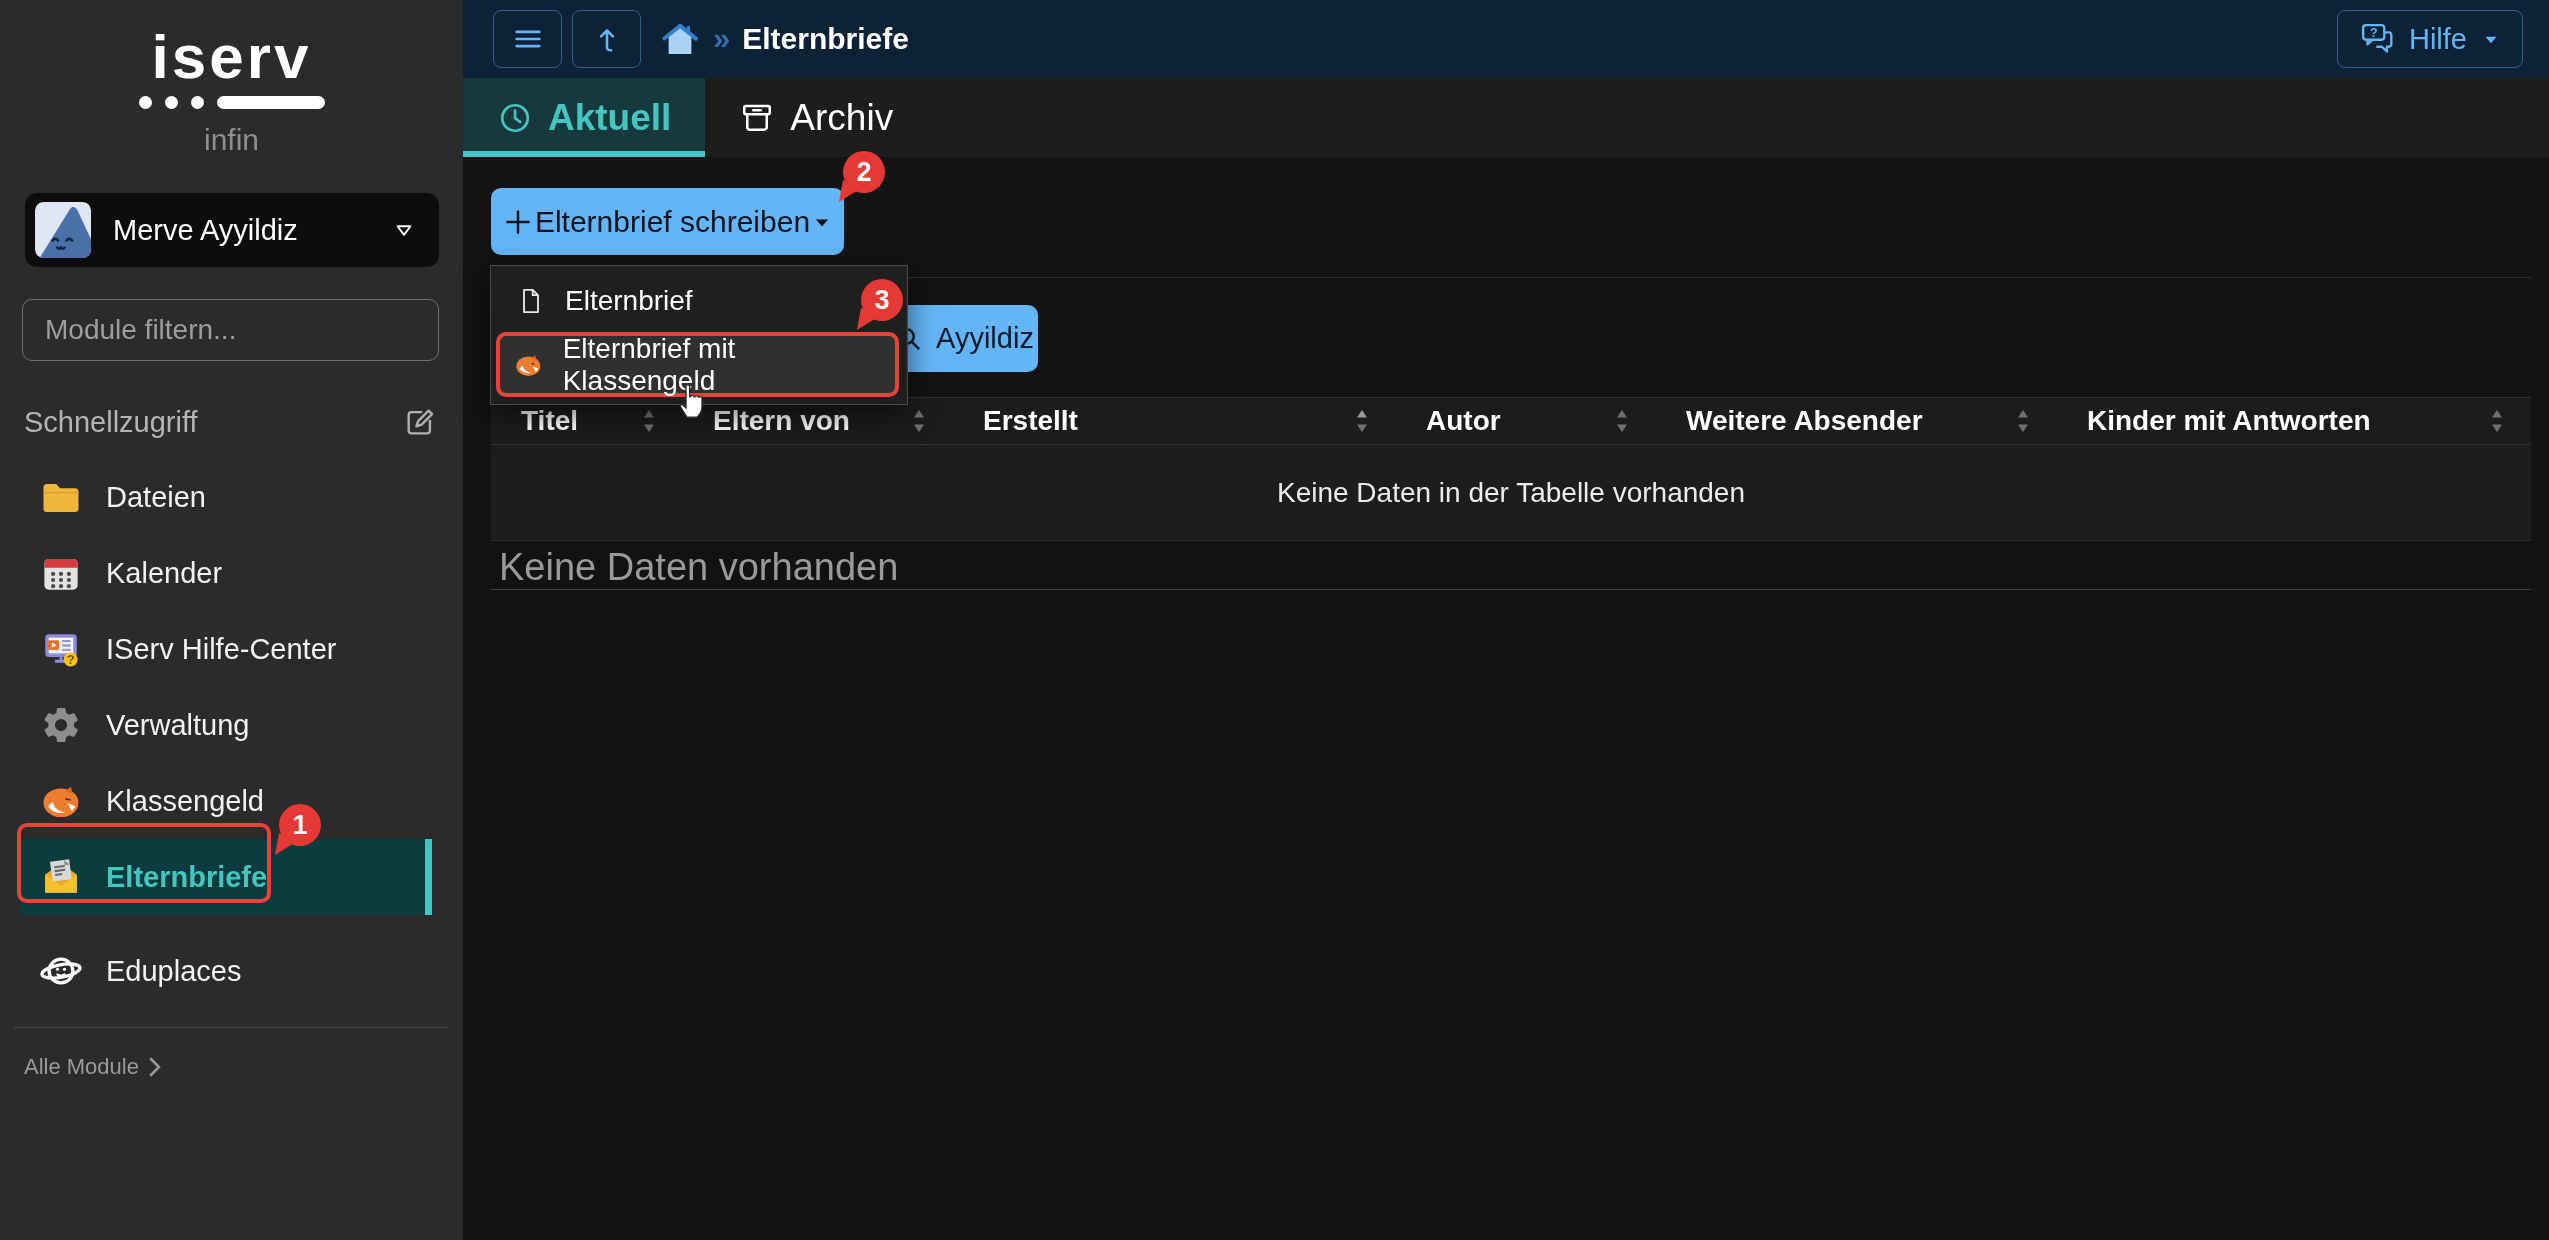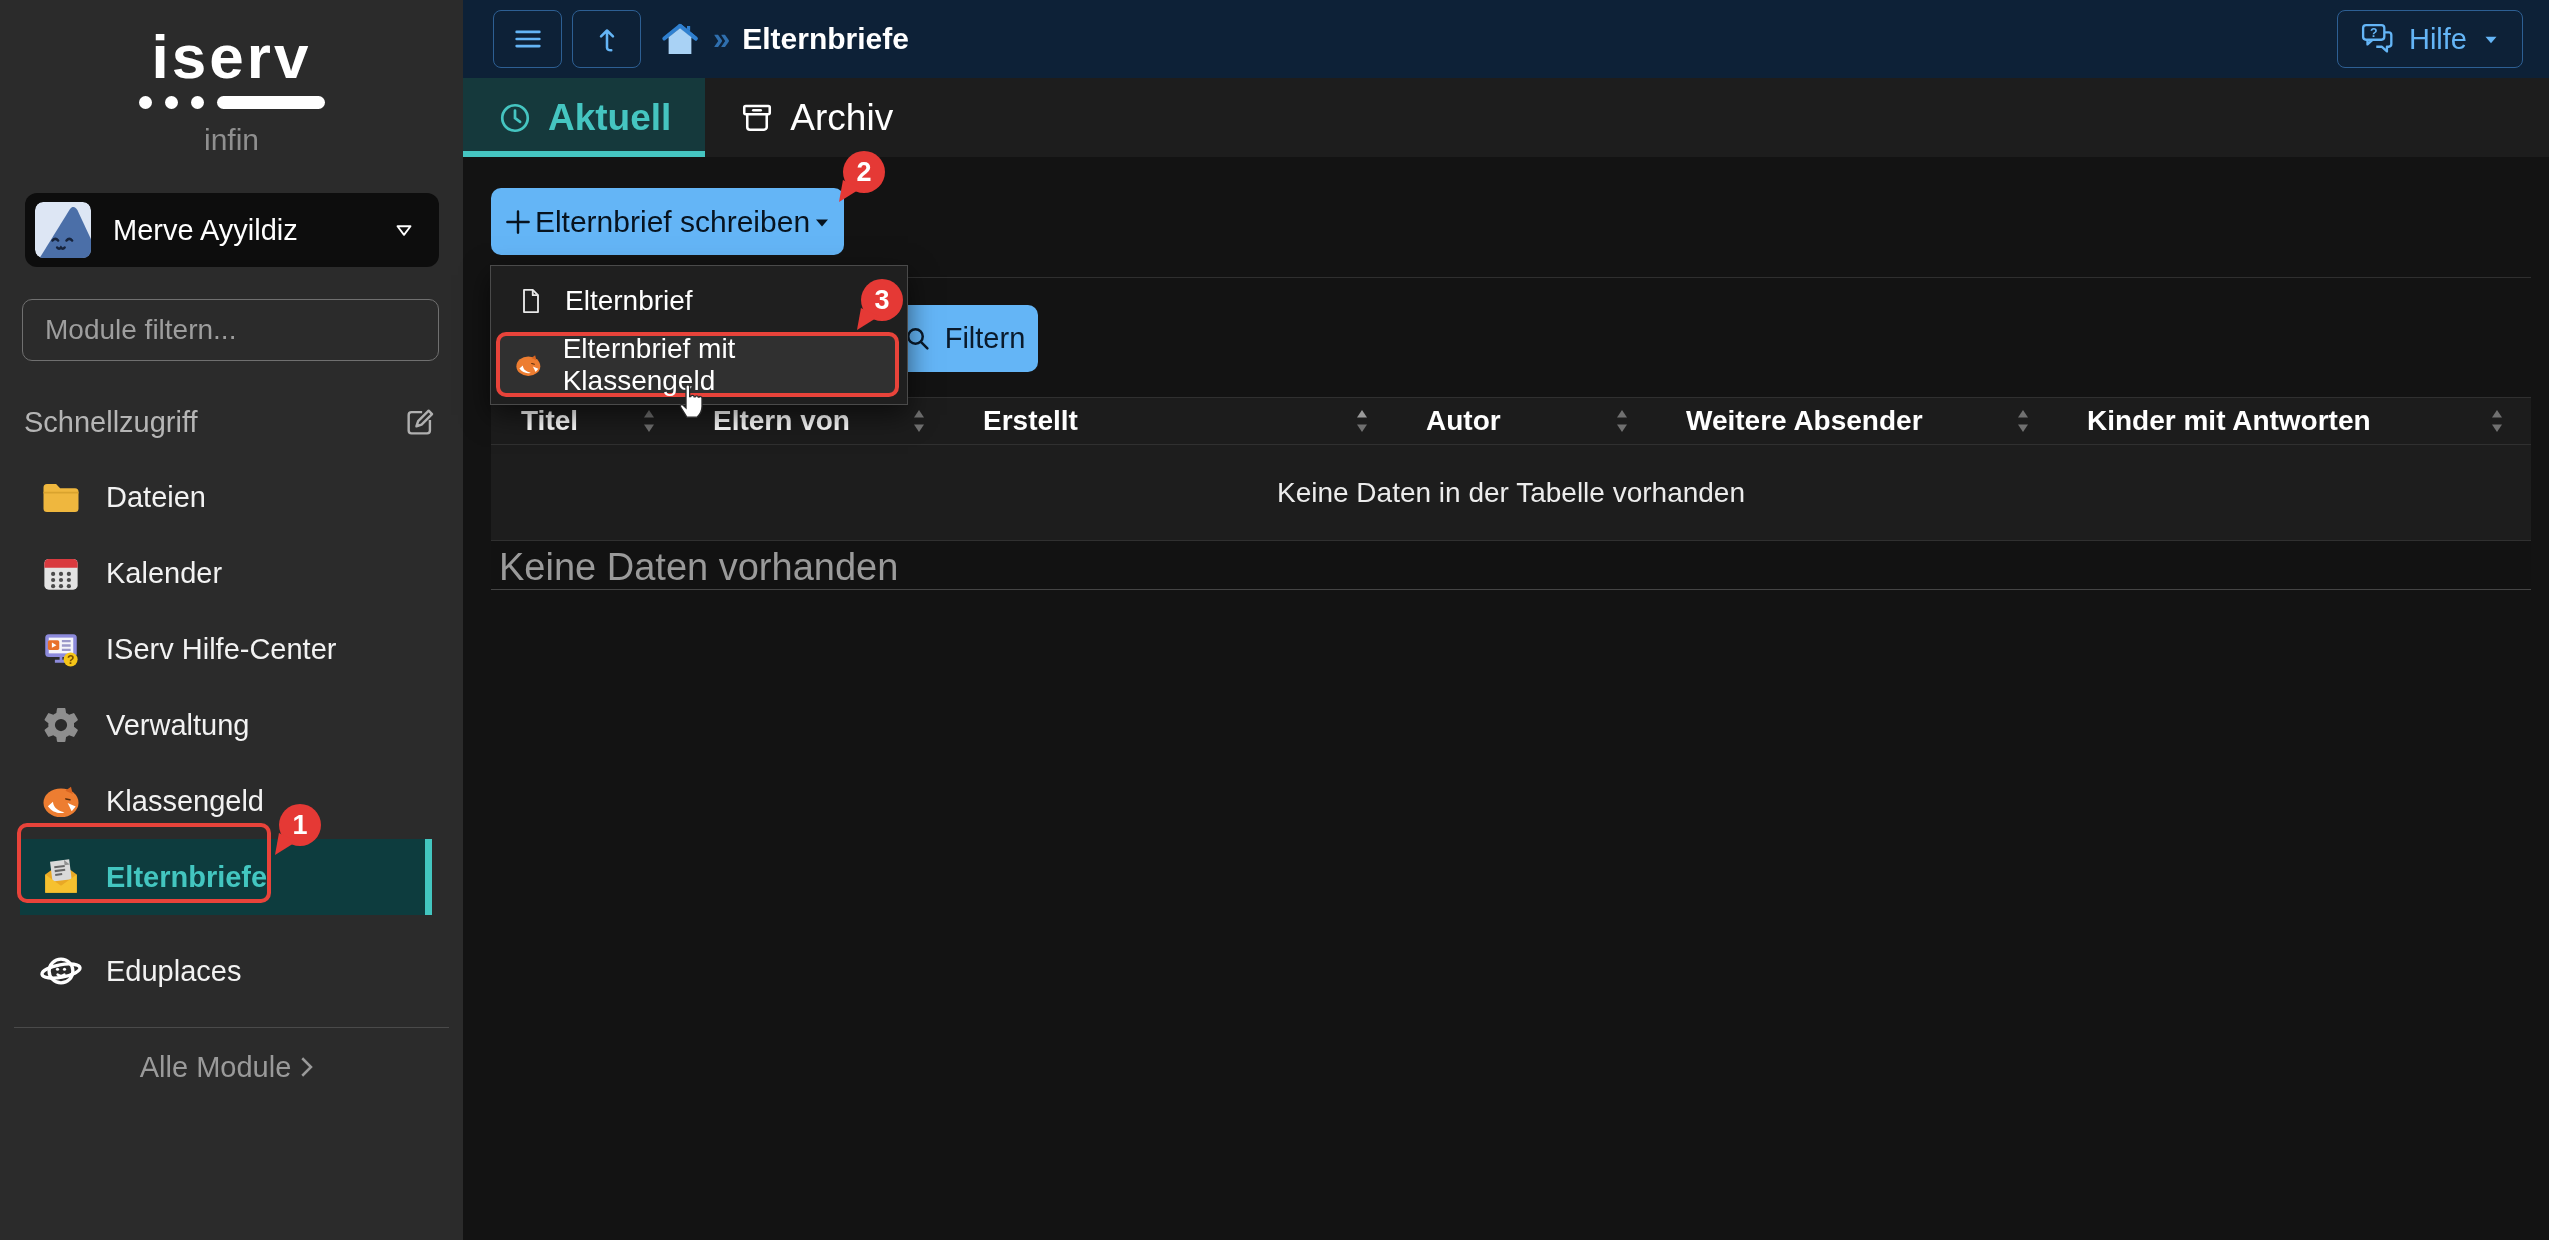--- a/index.html
+++ b/index.html
@@ -32,22 +32,22 @@
 
   .module-list { margin-top:20px; }
   .module-item { height:76px; display:flex; align-items:center; gap:24px; margin-left:20px; padding-left:20px;
                  color:#f2f2f2; font-size:29px; cursor:pointer; }
   .module-item .mod-icon { width:42px; height:42px; flex-shrink:0; }
   .module-item.active { background:#0d3c3e; border-right:7px solid #43c6c0; margin-right:31px; }
   .module-item.active .mod-label { color:#43c6c0; font-weight:bold; }
   .module-item.gap-above { margin-top:18px; }
 
   .sidebar-divider { margin:18px 14px 0 14px; border-top:1px solid #4a4a4a; }
-  .all-modules { margin:4px 26px 0 24px; height:70px; display:flex; align-items:center; justify-content:center;
-                 color:#9a9a9a; font-size:29px; cursor:pointer; }
+  .all-modules { margin:4px 26px 0 24px; height:70px; display:flex; align-items:center; justify-content:flex-start;
+                 color:#9a9a9a; font-size:22px; cursor:pointer; }
 
   
   .anno-box { position:absolute; border:4px solid #e8433a; border-radius:10px; z-index:8; pointer-events:none; }
   .anno-box-1 { left:17px; top:823px; width:254px; height:80px; }
   .badge { position:absolute; width:42px; height:42px; background:#e53935; border-radius:50%;
            color:#fff; font-size:27px; font-weight:bold; display:flex; align-items:center; justify-content:center;
            z-index:12; }
   .badge::after { content:""; position:absolute; left:-4px; bottom:-9px; width:22px; height:22px;
            background:#e53935; clip-path:polygon(0 100%, 18% 0, 100% 38%); z-index:-1; }
   .badge-1 { left:279px; top:804px; }
@@ -306,21 +306,21 @@
         <span>2</span>
       </div>
 
       <div class="filter-strip"></div>
 
       <button class="filter-btn">
         <svg width="30" height="30" viewBox="0 0 24 24">
           <circle cx="10" cy="10" r="5.8" fill="none" stroke="#0a1a2b" stroke-width="2"></circle>
           <path d="M14.3 14.3L19.5 19.5" stroke="#0a1a2b" stroke-width="2" stroke-linecap="round"></path>
         </svg>
-        <span>Filtern</span>
+        <span>Ayyildiz</span>
       </button>
 
       <div class="table-wrap">
         <div class="thead">
           <div class="th c0">
             <span>Titel</span>
             <svg width="16" height="28" viewBox="0 0 16 28">
               <path d="M8 3l5 7.5H3z" fill="#707070"></path>
                 <path d="M8 25l5-7.5H3z" fill="#707070"></path>
             </svg>

